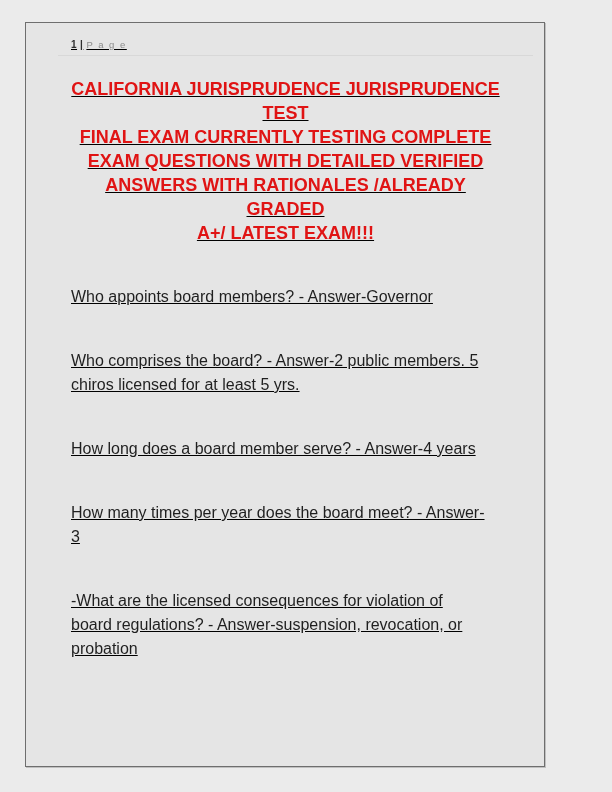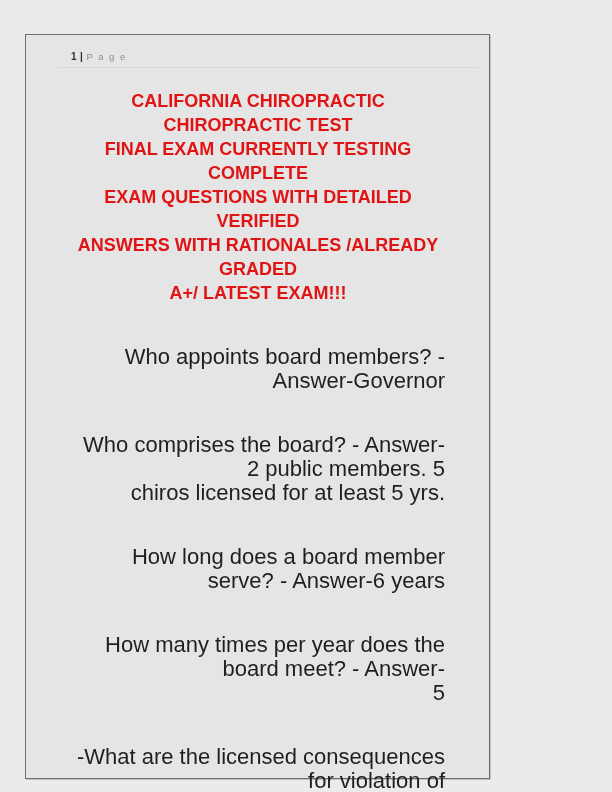--- a/index.html
+++ b/index.html
@@ -15,26 +15,27 @@
   * { box-sizing: border-box; }
   html, body {
     margin: 0; padding: 0;
     width: 612px; height: 792px;
     background: var(--canvas-bg);
     font-family: "Liberation Sans", "DejaVu Sans", sans-serif;
     overflow: hidden;
   }
   .page {
     position: absolute;
-    left: 25px; top: 34px;
-    width: 465px; height: 745px;
+    left: 25px; top: 22px;
+    width: 520px; height: 745px;
     background: var(--page-bg);
     border: 1px solid var(--page-border);
     box-shadow: 1px 1px 0 rgba(0,0,0,0.18);
     padding: 0 44px 0 45px;
+    text-decoration: underline;
   }
   .header {
     margin-top: 15px;
     font-size: 10px;
     line-height: 13px;
     color: var(--header-num);
     letter-spacing: 0.5px;
     white-space: nowrap;
   }
   .header .num { font-weight: bold; color: var(--header-num); }
@@ -49,50 +50,49 @@
     margin: 21px 0 40px 0;
     font-size: 18px;
     line-height: 24px;
     font-weight: bold;
     color: var(--title-red);
     text-align: center;
     white-space: pre-line;
   }
   .para {
     margin: 0 0 40px 0;
-    font-size: 22px;
+    font-size: 16px;
     line-height: 24px;
     color: var(--body-text);
     white-space: pre-line;
-    text-align: right;
   }
   .para.tight { }
 </style>
 </head>
 <body>
 
 <div class="page">
 
   <div class="header">
     <span class="num">1</span><span class="sep">|</span><span class="plabel">P a g e</span>
   </div>
 
   <div class="hrule"></div>
 
-  <h1 class="title">CALIFORNIA CHIROPRACTIC CHIROPRACTIC TEST
+  <h1 class="title">CALIFORNIA JURISPRUDENCE JURISPRUDENCE TEST
 FINAL EXAM CURRENTLY TESTING COMPLETE
 EXAM QUESTIONS WITH DETAILED VERIFIED
 ANSWERS WITH RATIONALES /ALREADY GRADED
 A+/ LATEST EXAM!!!</h1>
 
   <div>
     <p class="para">Who appoints board members? - Answer-Governor</p>
     <p class="para tight">Who comprises the board? - Answer-2 public members. 5
 chiros licensed for at least 5 yrs.</p>
-    <p class="para">How long does a board member serve? - Answer-6 years</p>
+    <p class="para">How long does a board member serve? - Answer-4 years</p>
     <p class="para">How many times per year does the board meet? - Answer-
-5</p>
+3</p>
     <p class="para">-What are the licensed consequences for violation of
 board regulations? - Answer-suspension, revocation, or
 probation</p>
   </div>
 
 </div>
 
 </body></html>

